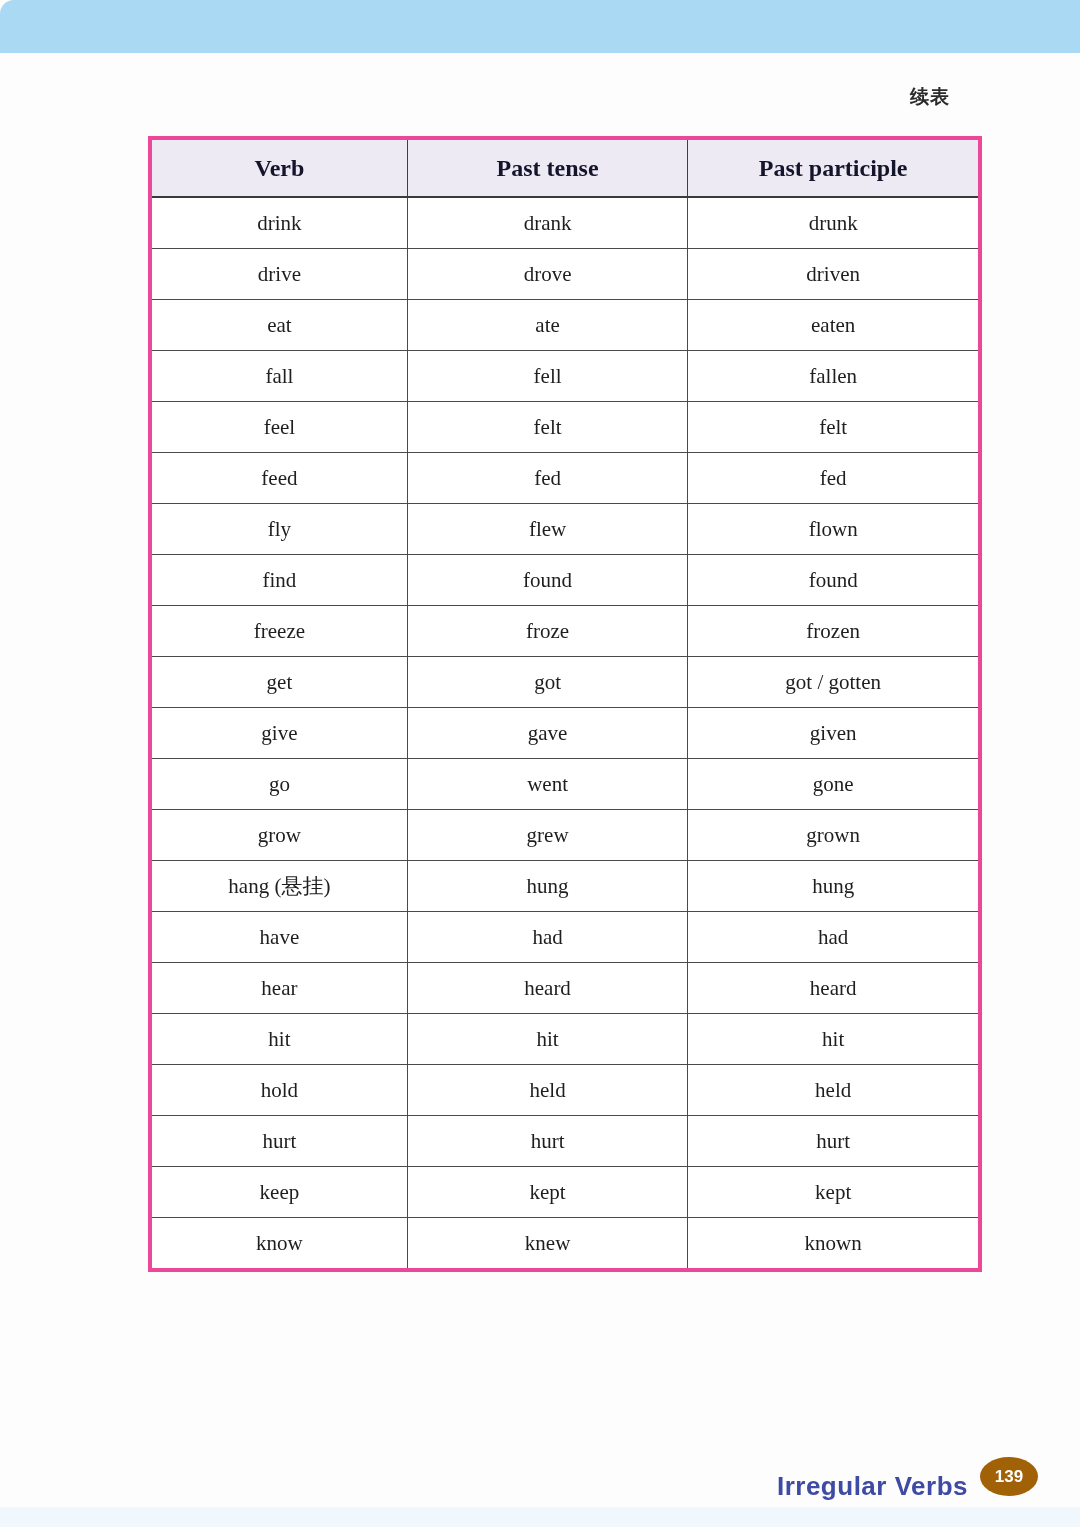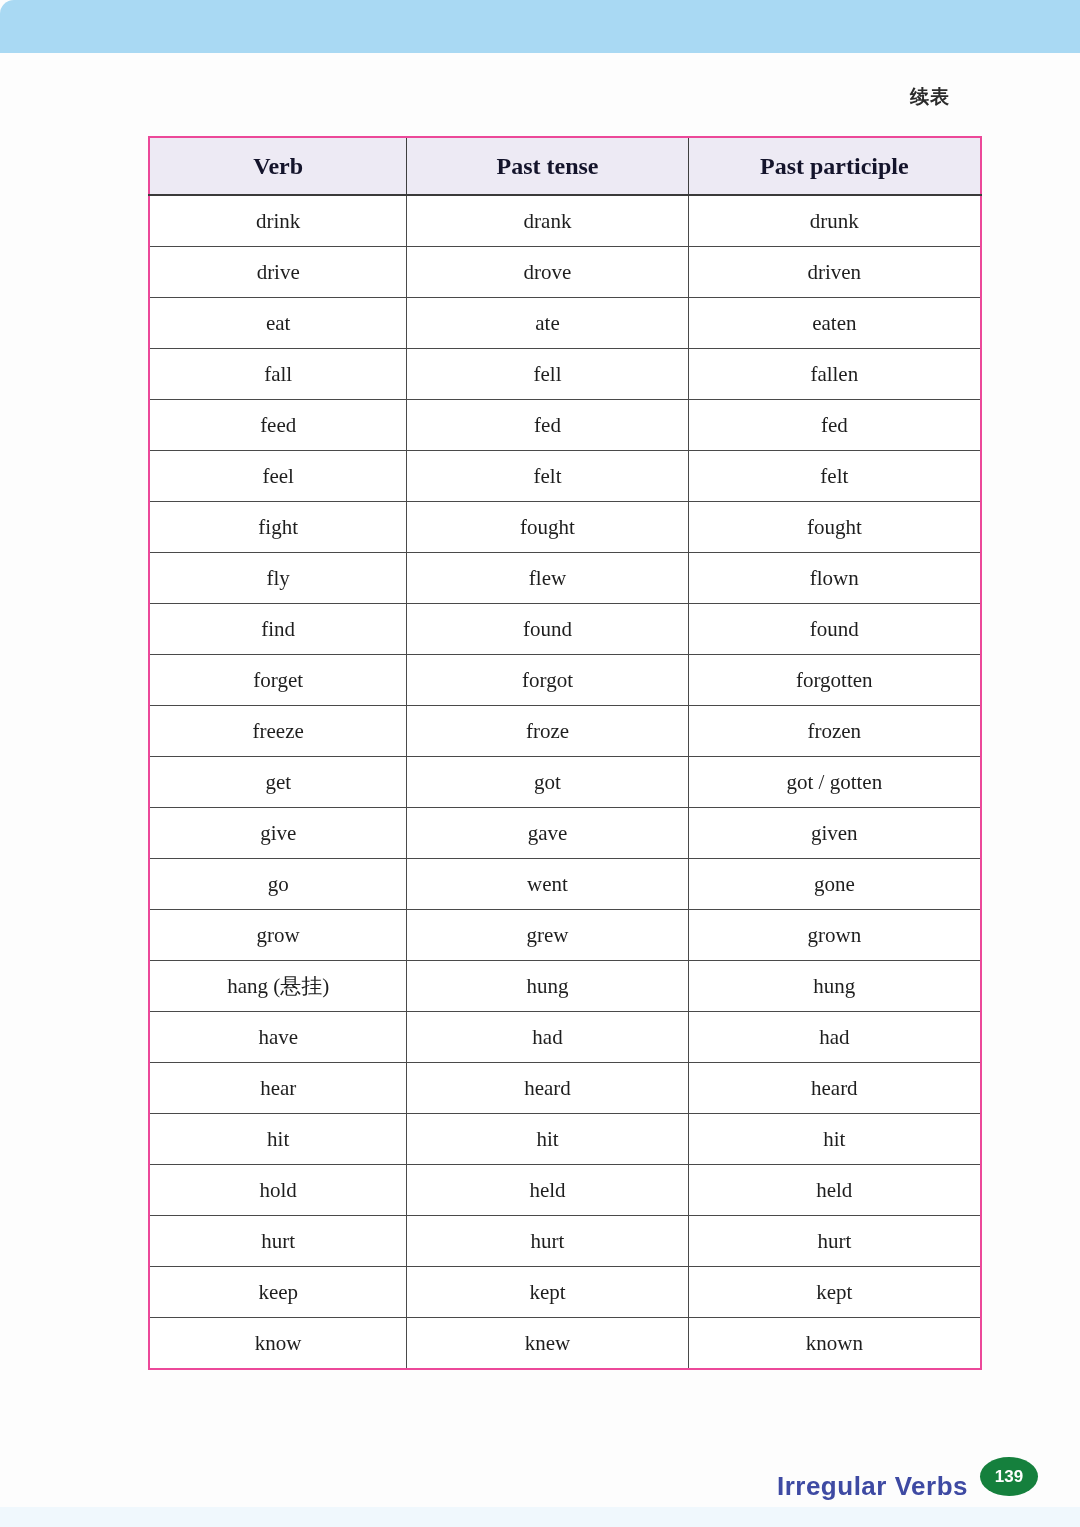--- a/index.html
+++ b/index.html
@@ -40,21 +40,21 @@
     font-weight: bold;
   }
 
   table.verb-table {
     position: absolute;
     top: 136px;
     left: 148px;
     width: 834px;
     border-collapse: collapse;
     table-layout: fixed;
-    border: 2px solid #ec4899;
+    border: 4px solid #ec4899;
   }
   table.verb-table col.c1 { width: 31%; }
   table.verb-table col.c2 { width: 33.8%; }
   table.verb-table col.c3 { width: 35.2%; }
 
   table.verb-table th {
     background: #edeaf4;
     height: 54px;
     font-size: 24px;
     font-weight: bold;
@@ -90,21 +90,21 @@
     font-weight: bold;
     font-size: 26px;
     color: #3e4aa3;
     letter-spacing: 0.5px;
     margin-top: 20px;
   }
   .page-badge {
     width: 58px;
     height: 39px;
     border-radius: 50%;
-    background: #15803d;
+    background: #a16207;
     color: #ffffff;
     font-family: "Liberation Sans", sans-serif;
     font-weight: bold;
     font-size: 17px;
     display: flex;
     align-items: center;
     justify-content: center;
   }
 </style>
 </head>
@@ -142,48 +142,38 @@
         <td>eat</td>
         <td>ate</td>
         <td>eaten</td>
       </tr>
       <tr>
         <td>fall</td>
         <td>fell</td>
         <td>fallen</td>
       </tr>
       <tr>
+        <td>feel</td>
+        <td>felt</td>
+        <td>felt</td>
+      </tr>
+      <tr>
         <td>feed</td>
         <td>fed</td>
         <td>fed</td>
       </tr>
       <tr>
-        <td>feel</td>
-        <td>felt</td>
-        <td>felt</td>
-      </tr>
-      <tr>
-        <td>fight</td>
-        <td>fought</td>
-        <td>fought</td>
-      </tr>
-      <tr>
         <td>fly</td>
         <td>flew</td>
         <td>flown</td>
       </tr>
       <tr>
         <td>find</td>
         <td>found</td>
         <td>found</td>
-      </tr>
-      <tr>
-        <td>forget</td>
-        <td>forgot</td>
-        <td>forgotten</td>
       </tr>
       <tr>
         <td>freeze</td>
         <td>froze</td>
         <td>frozen</td>
       </tr>
       <tr>
         <td>get</td>
         <td>got</td>
         <td>got / gotten</td>

